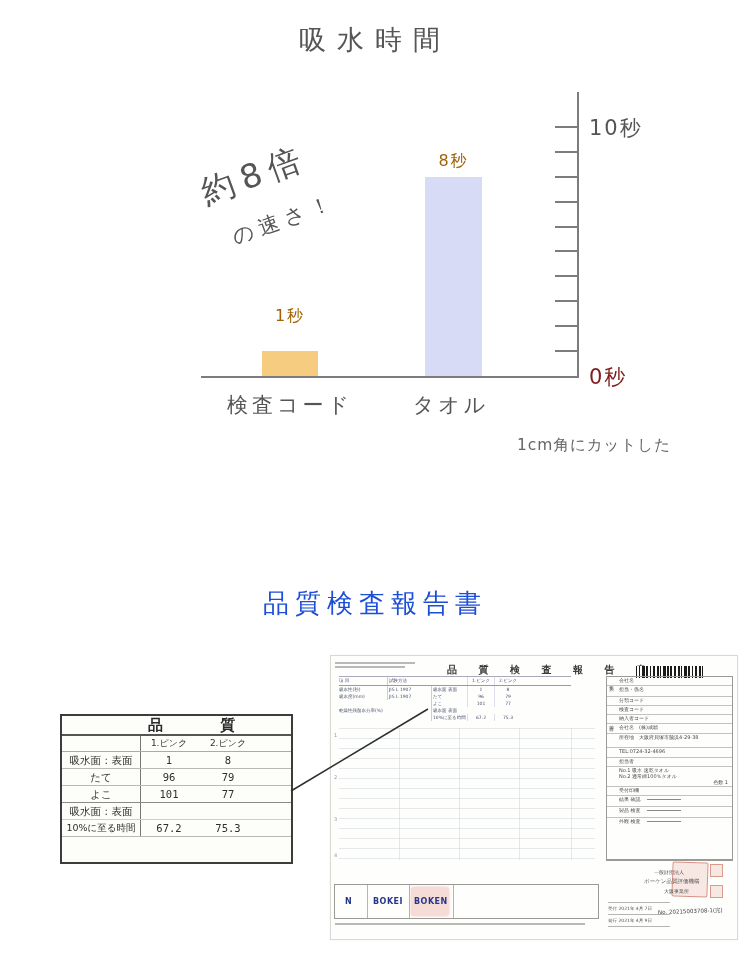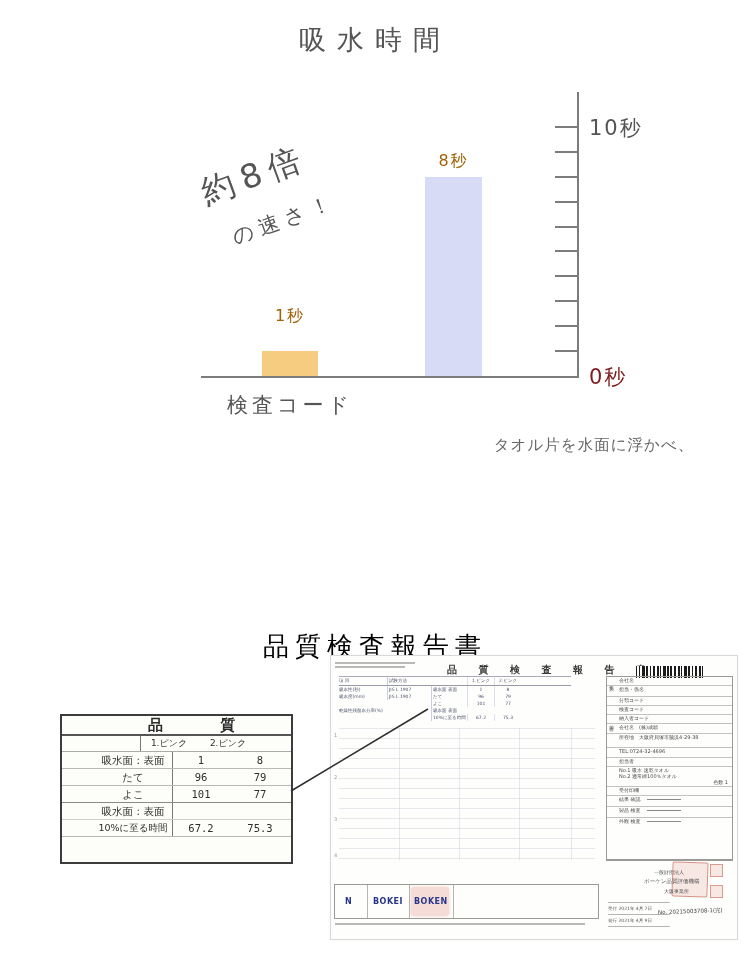--- a/index.html
+++ b/index.html
@@ -26,21 +26,21 @@
   .bl2{left:419px;width:69px;}
   .cat{position:absolute;top:391px;text-align:center;font-size:21px;letter-spacing:4px;
        line-height:28px;color:#555;}
   .cat1{left:197px;width:186px;}
   .cat2{left:372px;width:158px;}
   .note{position:absolute;left:440px;top:434px;width:308px;text-align:center;
         font-size:15.5px;line-height:22px;letter-spacing:1px;color:#666;}
 
   
   .report-title{position:absolute;left:0;top:586px;width:750px;text-align:center;
-                font-size:26px;letter-spacing:6px;color:#000000;margin-top:43px;}
+                font-size:26px;letter-spacing:6px;color:#1d4ed8;}
 
   
   .doc{position:absolute;left:330px;top:655px;width:406px;height:283px;background:#fefefd;
        border:1px solid #d9d9d6;box-shadow:0 0 2px rgba(0,0,0,.06);font-size:5px;color:#555;}
   .doc .fp1,.doc .fp2{position:absolute;left:4px;height:2px;background:#b9b9b6;}
   .doc .fp1{top:6px;width:80px;}
   .doc .fp2{top:10px;width:70px;}
   .doc-title{position:absolute;left:105px;top:7px;width:230px;text-align:center;
              font-size:10px;font-weight:bold;letter-spacing:9px;color:#3c3c3c;white-space:nowrap;}
   .barcode{position:absolute;left:305px;top:10px;width:68px;height:12px;background:
@@ -97,21 +97,21 @@
 
   
   .excerpt{position:absolute;left:60px;top:714px;width:229px;height:146px;
            border:2px solid #3c3c3c;background:#fdfdfa;box-sizing:content-box;}
   .ex-head{height:18px;line-height:18px;font-size:15px;font-weight:bold;color:#2b2b2b;
            padding-left:86px;letter-spacing:26px;white-space:nowrap;overflow:hidden;
            border-bottom:2px solid #555;}
   .ex-colrow{display:flex;height:15px;line-height:15px;font-size:9px;color:#333;
              border-bottom:1px solid #aaa;}
   .ex-row{display:flex;height:16px;line-height:16px;font-size:10.5px;color:#2e2e2e;
-          border-bottom:1px solid #b8b8b4;justify-content:flex-end;}
+          border-bottom:1px solid #b8b8b4;}
   .ex-row.dark{border-bottom:1px solid #8a8a86;}
   .ex-row.nb{border-bottom:1px solid #cfcfc9;}
   .ex-lab{width:78px;border-right:1px solid #777;text-align:center;overflow:hidden;
           white-space:nowrap;}
   .ex-c1{width:56px;text-align:center;font-family:"DejaVu Sans Mono","Liberation Mono",monospace;}
   .ex-c2{width:62px;text-align:center;font-family:"DejaVu Sans Mono","Liberation Mono",monospace;}
   .ex-colrow .ex-c1,.ex-colrow .ex-c2{font-family:"DejaVu Sans","Liberation Sans",sans-serif;}
   .ex-lab.small{font-size:9.5px;}
 
   .leader{position:absolute;left:0;top:0;width:750px;height:968px;pointer-events:none;}
@@ -145,24 +145,25 @@
 
   <div class="bar bar1" style="height: 25px; background: rgb(246, 205, 128);"></div>
   <div class="bar bar2" style="height: 199px; background: rgb(216, 219, 245);"></div>
   <div class="bar-label bl1" style="top: 306px;">1秒</div>
   <div class="bar-label bl2" style="top: 151px;">8秒</div>
 
   <div class="cat cat1">
     <div>検査コード</div>
   </div>
   <div class="cat cat2">
+    <div>タオル</div>
   </div>
 
   <div class="note">
-    <div>タオル片を水面に浮かべ、</div>
+    <div>1cm角にカットした</div>
   </div>
 
   <div class="report-title">品質検査報告書</div>
 
   <div class="doc">
     <div class="fp1"></div>
     <div class="fp2"></div>
     <div class="doc-title">品 質 検 査 報 告 書</div>
     <div class="barcode"></div>
 

